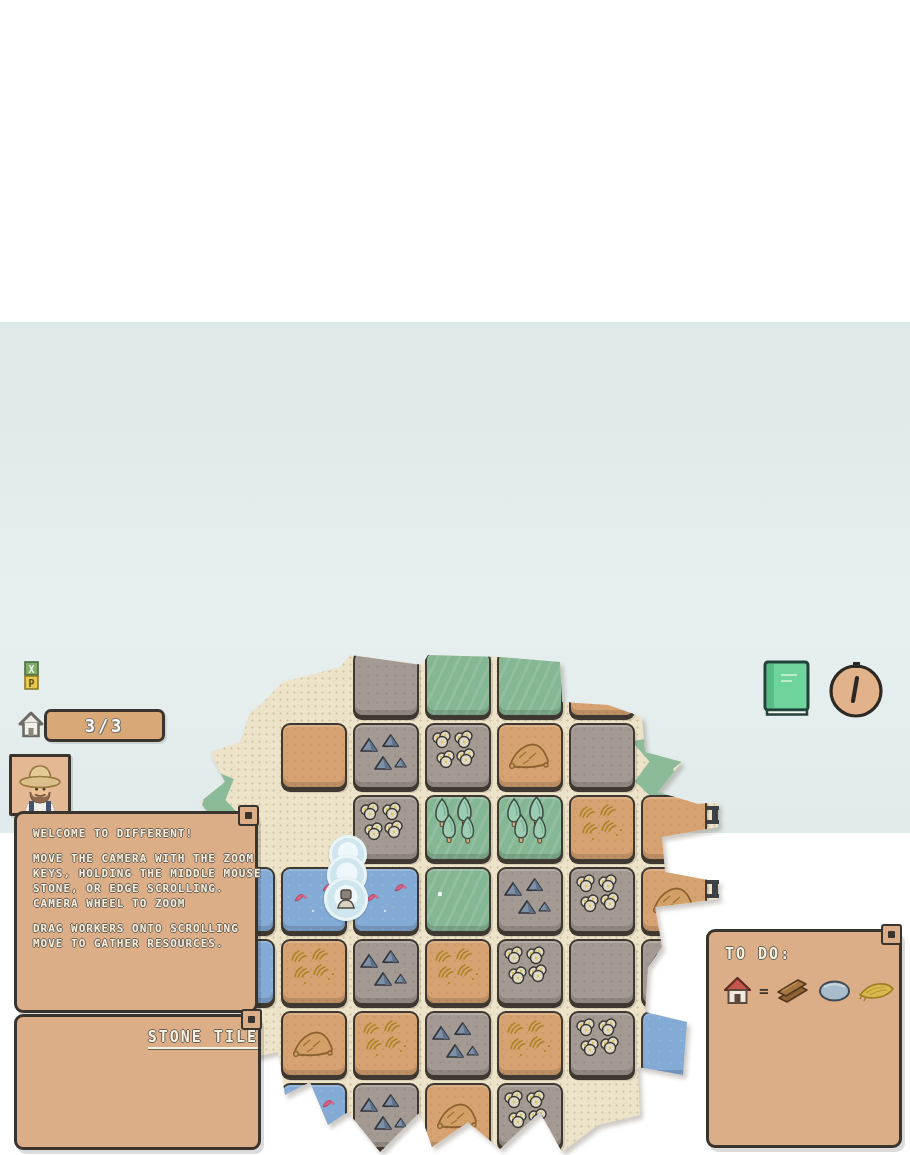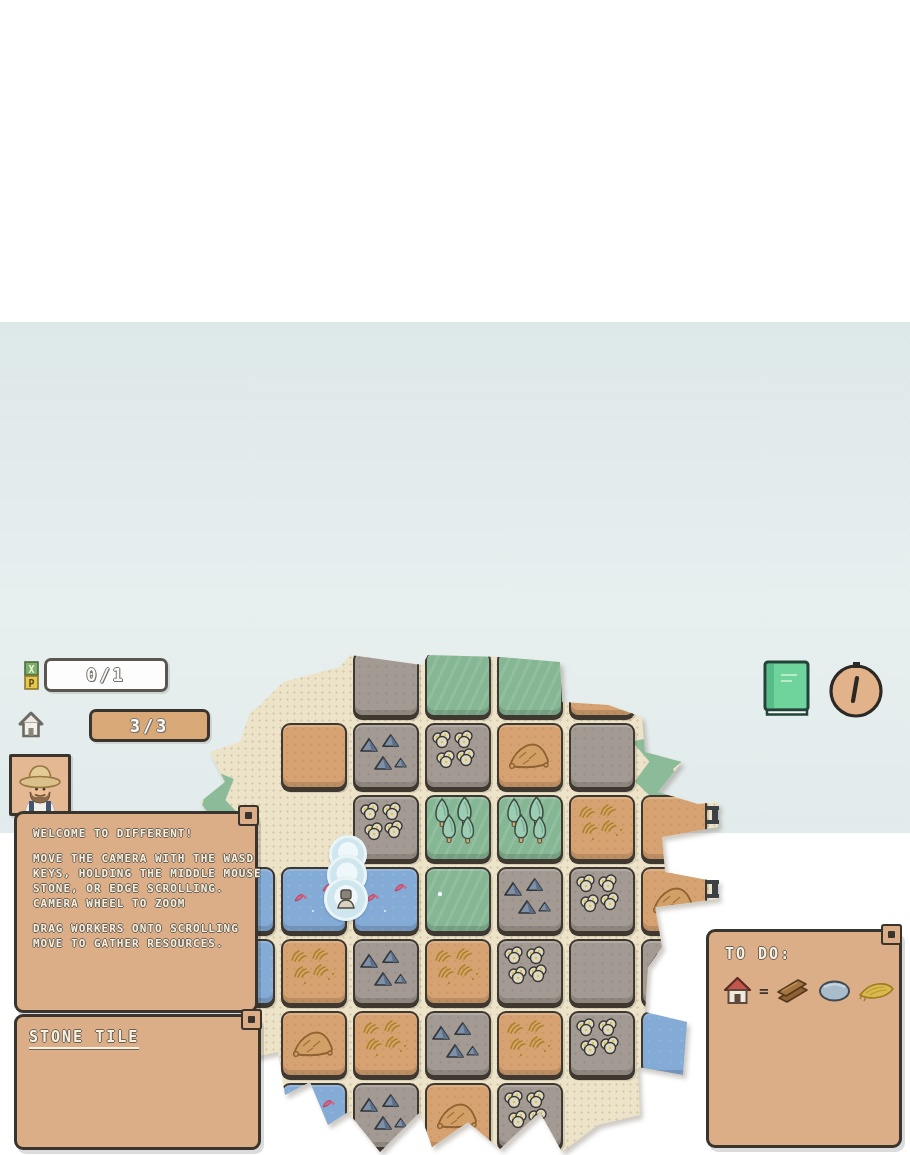--- a/index.html
+++ b/index.html
@@ -11,21 +11,21 @@
   
   .px{color:#f6f0de;font-weight:700;letter-spacing:1px;
       text-shadow:1px 0 0 #6b6157,-1px 0 0 #6b6157,0 1px 0 #6b6157,0 -1px 0 #6b6157;}
   .counter{color:#fbfbfb;font-size:17px;font-weight:700;letter-spacing:3px;
       text-shadow:1px 0 0 #77726a,-1px 0 0 #77726a,0 1px 0 #77726a,0 -1px 0 #77726a,1px 1px 0 #77726a;}
 
   
   .hud-box{position:absolute;display:flex;align-items:center;justify-content:center;
       border:3px solid #4e4a44;border-radius:7px;box-shadow:2px 2px 0 rgba(0,0,0,0.10);}
   .xp-box{left:44px;top:336px;width:118px;height:28px;background:#fdfdfd;border-color:#5a564f;}
-  .house-box{left:44px;top:387px;width:115px;height:27px;background:#d9a877;border-color:#3a342e;margin-left:45px;}
+  .house-box{left:44px;top:387px;width:115px;height:27px;background:#d9a877;border-color:#3a342e;}
   .icon-abs{position:absolute;}
   .avatar-box{position:absolute;left:9px;top:432px;width:56px;height:56px;background:#e3b893;
       border:3px solid #3a342e;border-radius:2px;box-shadow:2px 2px 0 rgba(0,0,0,0.12);overflow:hidden;}
 
   
   .panel{position:absolute;background:#dcae87;border:3px solid #3a342e;border-radius:9px;
       box-shadow:3px 4px 0 rgba(0,0,0,0.14);}
   .close-btn{position:absolute;width:17px;height:17px;background:#dcae87;border:2px solid #3a342e;
       border-radius:3px;display:flex;align-items:center;justify-content:center;cursor:pointer;z-index:3;}
   .close-btn i{display:block;width:7px;height:7px;background:#3a342e;border-radius:1px;}
@@ -830,23 +830,20 @@
     </div>
 
     <span class="icon-abs ico" style="left:24px;top:339px;">
       <svg width="15" height="29" viewBox="0 0 15 29">
         <rect x="1" y="1" width="13" height="13" fill="#7fae6a" stroke="#4c6b40" stroke-width="1.6"></rect>
         <text x="7.5" y="11.5" font-size="10" font-weight="bold" fill="#ecf3e2" text-anchor="middle" font-family="DejaVu Sans Mono, monospace">X</text>
         <rect x="1" y="15" width="13" height="13" fill="#e7c84e" stroke="#8d7a2a" stroke-width="1.6"></rect>
         <text x="7.5" y="25.5" font-size="10" font-weight="bold" fill="#5c4d1a" text-anchor="middle" font-family="DejaVu Sans Mono, monospace">P</text>
       </svg>
     </span>
-    <div class="hud-box xp-box">
-      <span class="counter">0/1</span>
-    </div>
 
     <span class="icon-abs ico" style="left:17px;top:387px;">
       <svg width="28" height="30" viewBox="0 0 28 30">
         <polygon points="3,15 14,4 25,15" fill="#eceae2" stroke="#6d6a64" stroke-width="3" stroke-linejoin="round"></polygon>
         <path d="M6.5,14 V27 H21.5 V14" fill="#f2f0e8" stroke="#6d6a64" stroke-width="2.6"></path>
         <rect x="11.5" y="19" width="5" height="8" fill="#8a867e"></rect>
       </svg>
     </span>
     <div class="hud-box house-box">
       <span class="counter">3/3</span>
@@ -886,35 +883,35 @@
       </svg>
     </span>
 
     <div class="panel" style="left:14px;top:489px;width:238px;height:196px;z-index:10;">
       <div class="close-btn" style="right:-4px;top:-9px;">
           <i></i>
         </div>
       <div id="dlgLines" style="padding:12px 10px 0 16px;">
           <div class="px dlg-line">WELCOME TO DIFFERENT!</div>
           <div class="px dlg-line gap">&nbsp;</div>
-          <div class="px dlg-line">MOVE THE CAMERA WITH THE WASD</div>
+          <div class="px dlg-line">MOVE THE CAMERA WITH THE ZOOM</div>
           <div class="px dlg-line">KEYS, HOLDING THE MIDDLE MOUSE</div>
           <div class="px dlg-line">STONE, OR EDGE SCROLLING.</div>
           <div class="px dlg-line">CAMERA WHEEL TO ZOOM</div>
           <div class="px dlg-line gap">&nbsp;</div>
           <div class="px dlg-line">DRAG WORKERS ONTO SCROLLING</div>
           <div class="px dlg-line">MOVE TO GATHER RESOURCES.</div>
         </div>
     </div>
 
     <div class="panel" style="left:14px;top:692px;width:241px;height:130px;z-index:10;">
       <div class="close-btn" style="right:-4px;top:-8px;">
           <i></i>
         </div>
-      <div style="padding:10px 0 0 12px;">
+      <div style="padding:10px 0 0 12px;text-align:right;">
         <span class="px panel-title underlined">STONE TILE</span>
       </div>
     </div>
 
     <div class="panel" style="left:706px;top:607px;width:190px;height:213px;z-index:10;">
       <div class="close-btn" style="right:-3px;top:-8px;">
           <i></i>
         </div>
       <div style="padding:12px 12px 0 16px;">
         <span class="px panel-title">TO DO:</span>

